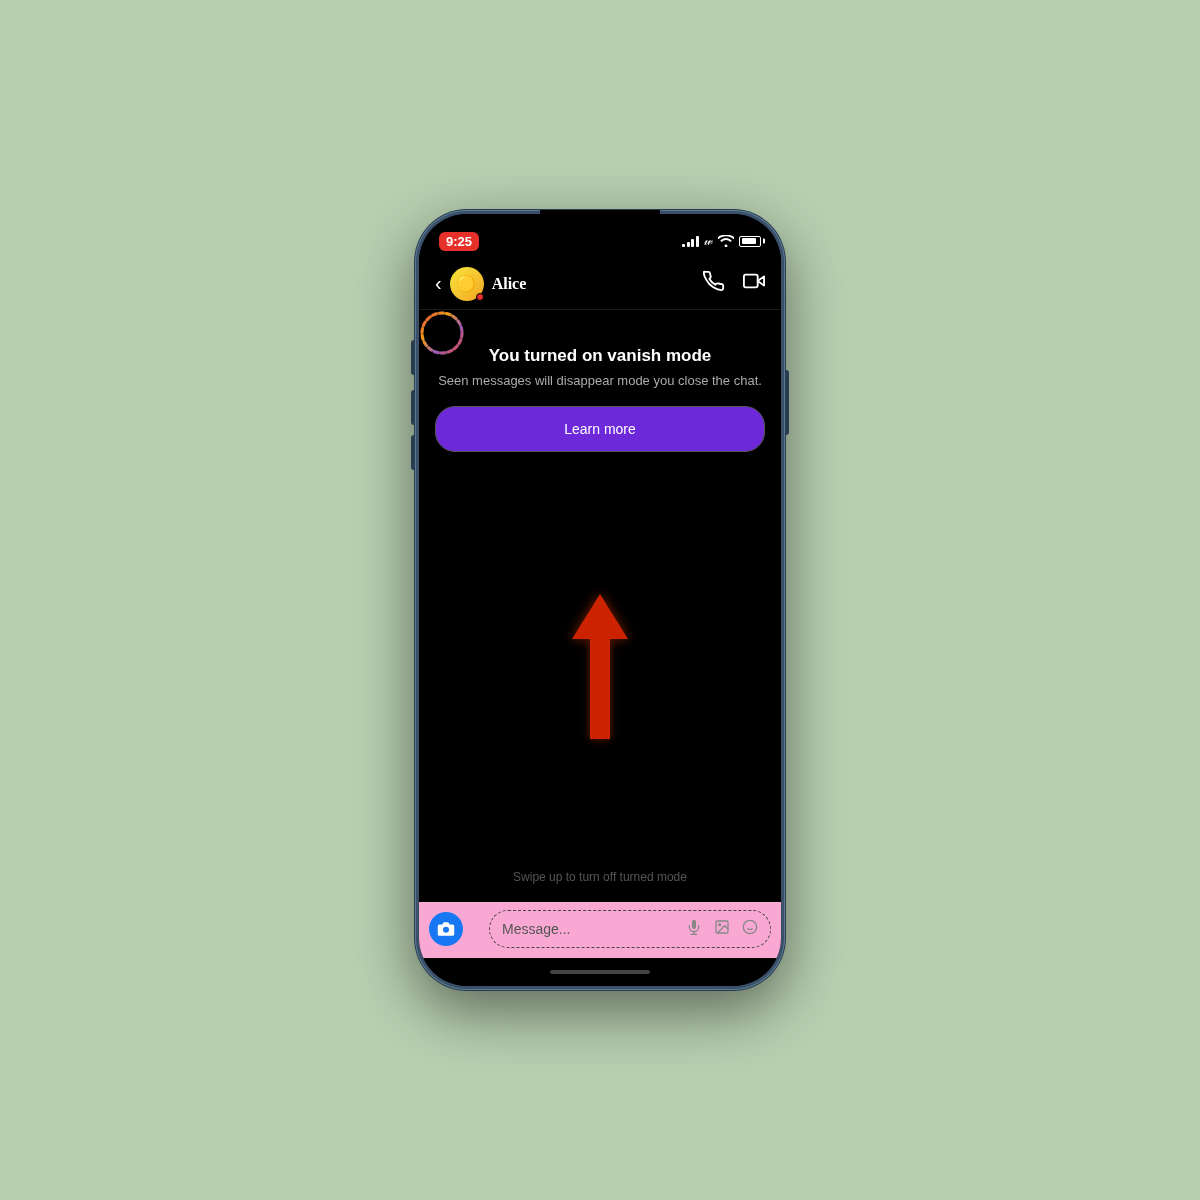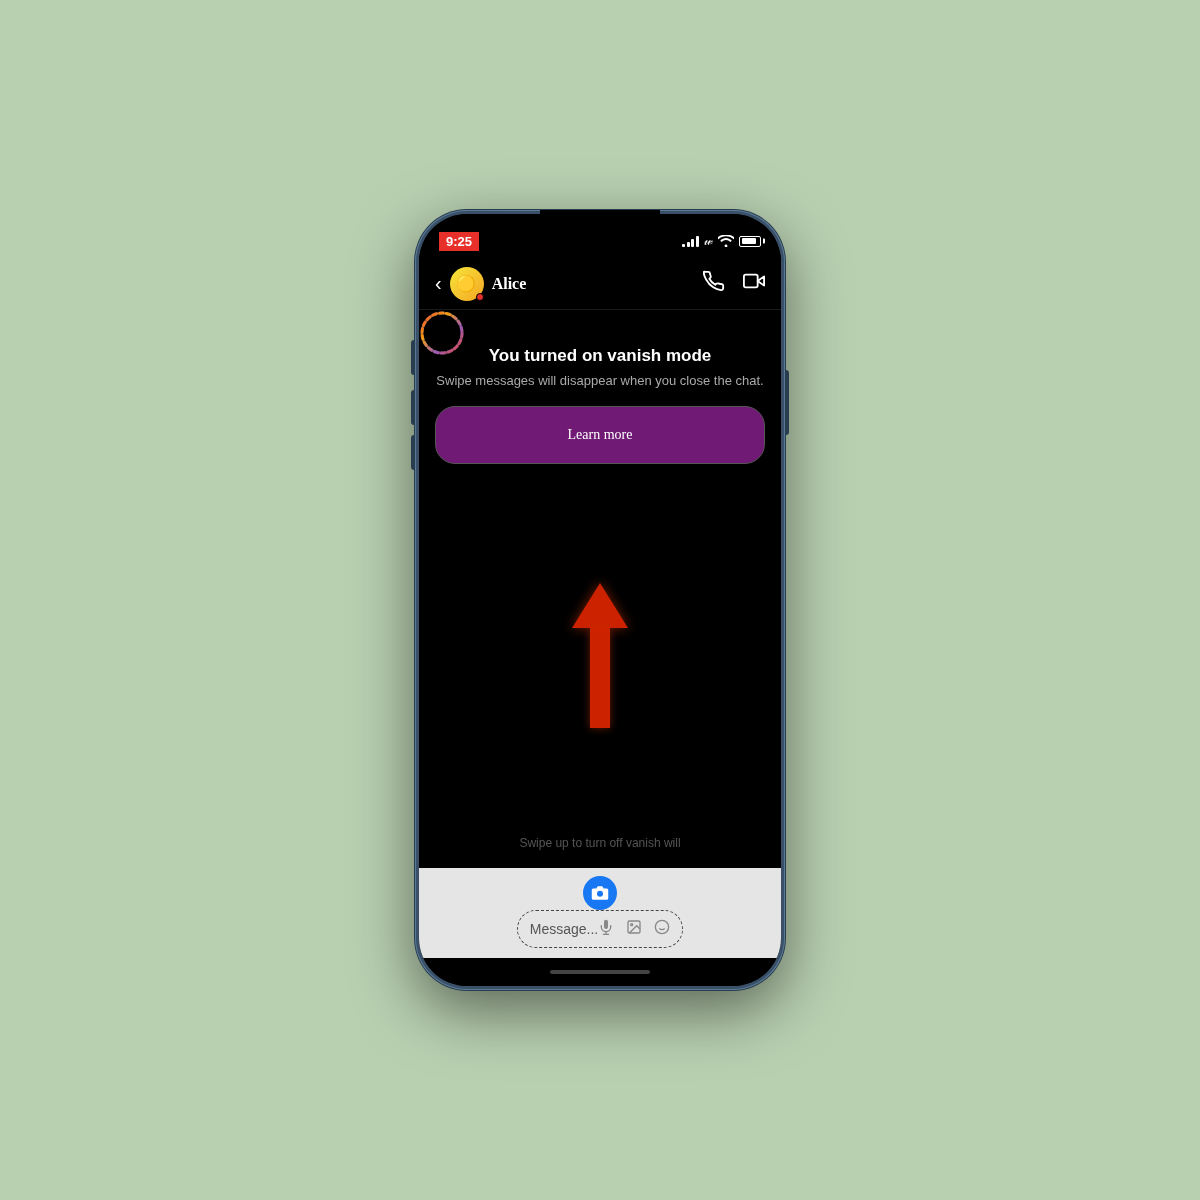--- a/index.html
+++ b/index.html
@@ -71,21 +71,21 @@
       padding: 10px 20px 0;
       flex-shrink: 0;
     }
 
     .status-time {
       background: #e8302a;
       color: #fff;
       font-size: 13px;
       font-weight: 600;
       padding: 2px 4px;
-      border-radius: 0;
+      border-radius: 6px;
       min-width: 40px;
       text-align: center;
     }
 
     .status-icons {
       display: flex;
       align-items: center;
       gap: 5px;
     }
 
@@ -237,30 +237,29 @@
 
     .vanish-subtitle {
       color: #aaa;
       font-size: 13px;
       text-align: center;
       margin-bottom: 16px;
       line-height: 1.4;
     }
 
     .learn-more-btn {
-      background: #701a75;
+      background: #6d28d9;
       color: #fff;
       border: 1px solid #555;
       border-radius: 20px;
-      padding: 20px 24px;
+      padding: 14px 24px;
       font-size: 14px;
       font-weight: 500;
       cursor: pointer;
       margin-bottom: 20px;
-      font-family: Liberation Serif, serif;
     }
 
     
     .arrow-container {
       flex: 1;
       display: flex;
       flex-direction: column;
       align-items: center;
       justify-content: center;
       padding-bottom: 10px;
@@ -291,27 +290,26 @@
 
     .swipe-hint {
       color: #555;
       font-size: 12px;
       text-align: center;
       margin-bottom: 8px;
     }
 
     
     .message-bar {
-      background: #e5e5e5;
+      background: #f9a8d4;
       padding: 8px 10px 10px;
       flex-shrink: 0;
       display: flex;
       align-items: center;
-      gap: 0;
-      flex-direction: column;
+      gap: 26px;
     }
 
     .camera-btn {
       width: 34px;
       height: 34px;
       background: #1877f2;
       border-radius: 50%;
       display: flex;
       align-items: center;
       justify-content: center;
@@ -446,32 +444,32 @@
                 <stop offset="33%" style="stop-color:#f39c12"></stop>
                 <stop offset="66%" style="stop-color:#9b59b6"></stop>
                 <stop offset="100%" style="stop-color:#e74c3c"></stop>
               </linearGradient>
             </defs>
           </svg>
         </div>
       </div>
 
       <div class="vanish-title">You turned on vanish mode</div>
-      <div class="vanish-subtitle">Swipe messages will disappear when you close the chat.</div>
+      <div class="vanish-subtitle">Seen messages will disappear mode you close the chat.</div>
 
       <button class="learn-more-btn">Learn more</button>
 
       <div class="arrow-container">
         <div class="up-arrow">
           <div class="arrow-head"></div>
           <div class="arrow-shaft"></div>
         </div>
       </div>
 
-      <div class="swipe-hint">Swipe up to turn off vanish will</div>
+      <div class="swipe-hint">Swipe up to turn off turned mode</div>
     </div>
 
     <div class="message-bar">
       <div class="camera-btn">
         <svg class="camera-btn-icon" width="18" height="18" viewBox="0 0 24 24" fill="white">
           <path d="M23 19a2 2 0 01-2 2H3a2 2 0 01-2-2V8a2 2 0 012-2h4l2-3h6l2 3h4a2 2 0 012 2v11zM12 17a4 4 0 100-8 4 4 0 000 8z"></path>
         </svg>
       </div>
       <div class="message-input-wrap">
         <span class="message-placeholder">Message...</span>

